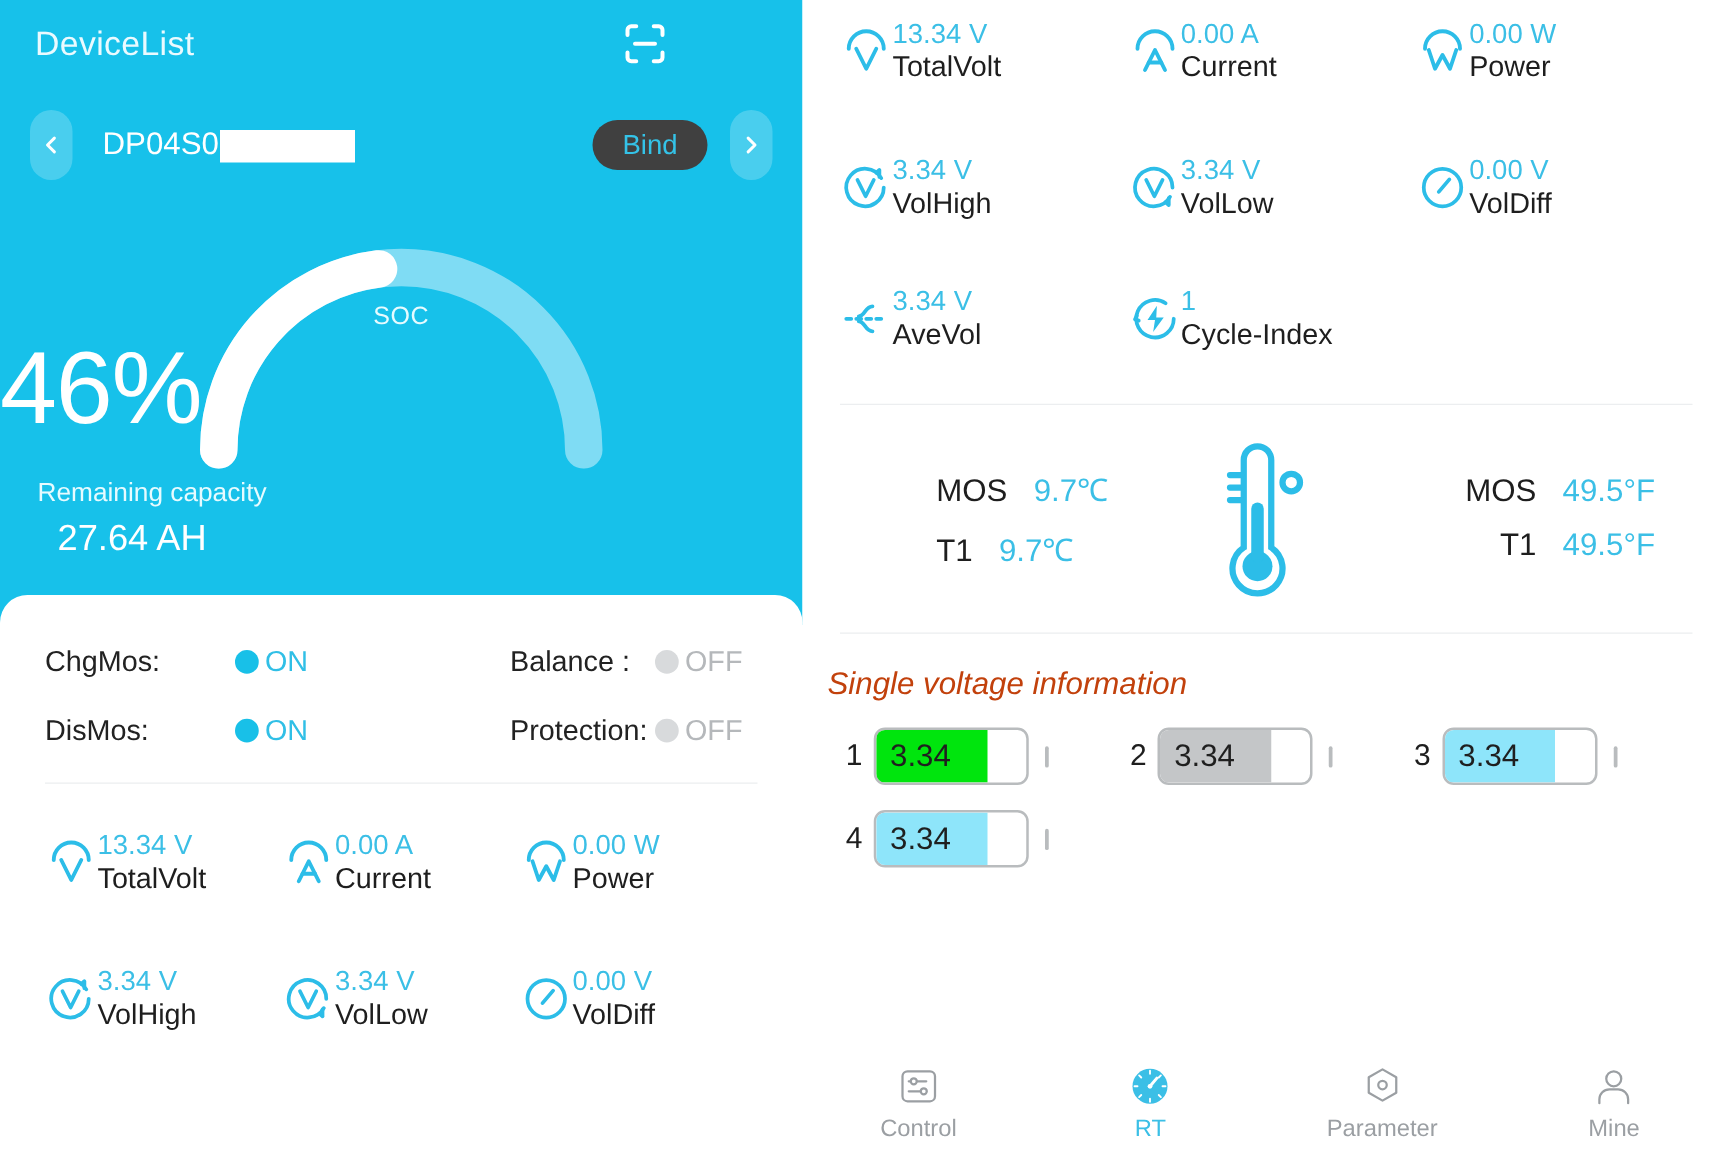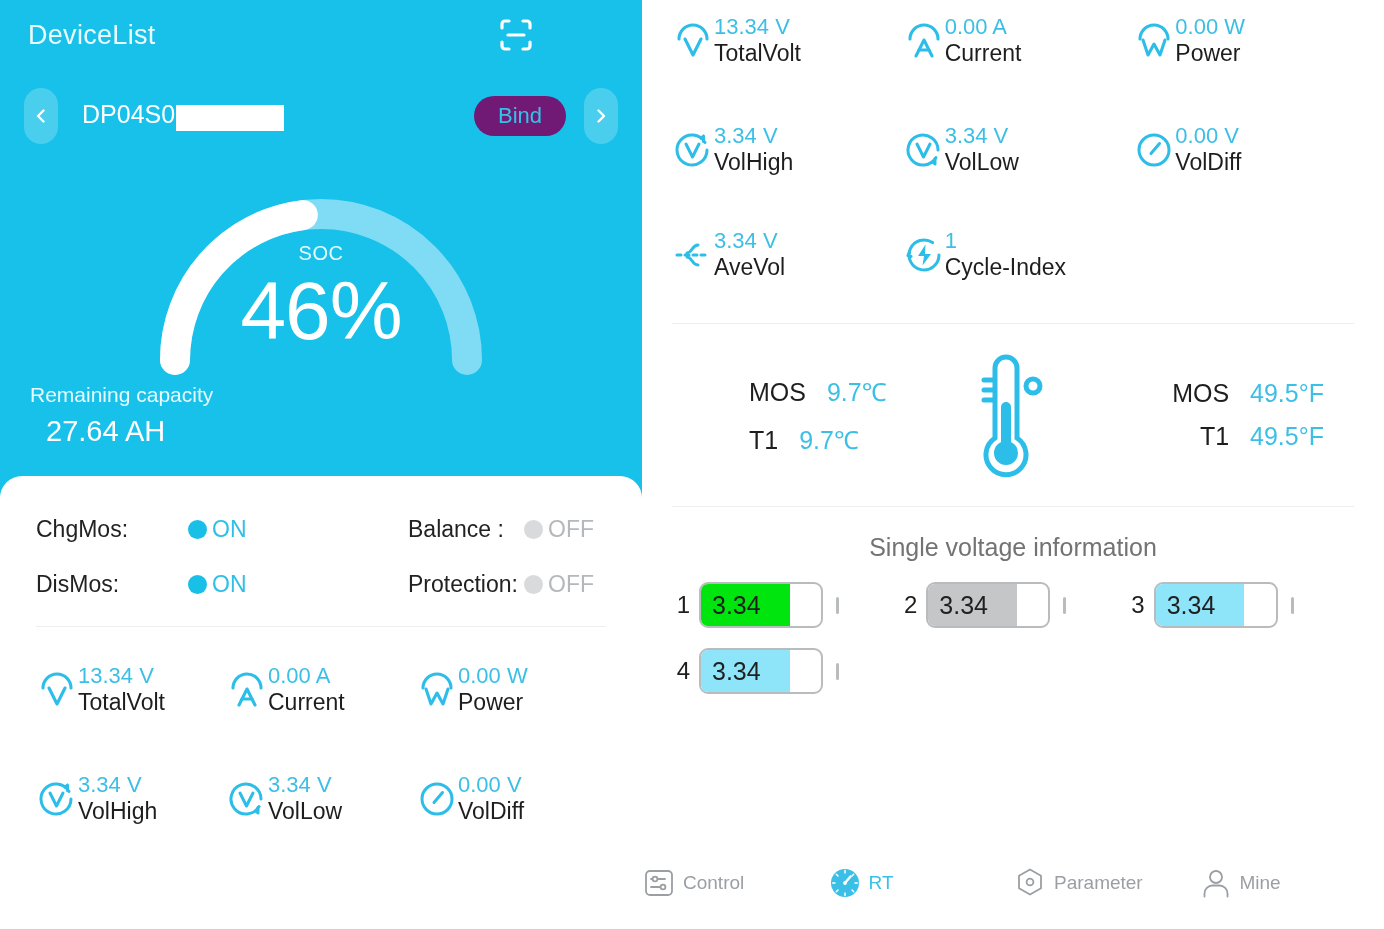--- a/index.html
+++ b/index.html
@@ -55,35 +55,35 @@
     color: #e4f8ff; font-size: 17px; line-height: 22px; position: relative;
     display: inline-block; margin-top: 1px;
   }
   .redact {
     display: inline-block; background: #ffffff; vertical-align: middle;
   }
   .redact.a { width: 108px; height: 26px; margin-left: 1px; margin-bottom: 2px; }
   .redact.b { width: 91px; height: 25px; margin-left: 1px; margin-bottom: 1px; }
   .bind-btn {
     flex: 0 0 auto; margin-left: auto; margin-right: 18px;
-    background: #701a75; color: #34c3e8;
+    background: #404040; color: #34c3e8;
     font-size: 22px; padding: 7px 24px; border-radius: 22px;
     border: none; cursor: pointer;
   }
 
   .gauge-wrap {
     position: absolute; left: 0; top: 160px; width: 642px; height: 215px;
   }
   .gauge-svg { display:block; margin: 0 auto; }
   .gauge-label {
     position: absolute; left: 0; top: 82px; width: 642px; text-align: center;
     color: #e6fbff; font-size: 20px; letter-spacing: .5px;
   }
   .gauge-value {
-    position: absolute; left: 0; top: 104px; width: 642px; text-align: center;
+    position: absolute; left: 0; top: 104px; width: 642px; 
     color: #ffffff; font-size: 82px; font-weight: 400; letter-spacing: -1px;
   }
 
   .remain-label {
     position: absolute; left: 30px; top: 383px;
     color: #e6fbff; font-size: 21px;
   }
   .remain-value {
     position: absolute; left: 46px; top: 415px;
     color: #ffffff; font-size: 29px;
@@ -140,22 +140,23 @@
     padding: 22px 40px 22px 40px;
   }
   .temp-col { display: flex; flex-direction: column; gap: 14px; margin-left: 47px; }
   .temp-col.right { text-align: right; }
   .temp-row { font-size: 25px; white-space: nowrap; }
   .temp-row .k { color: #1e1e1e; }
   .temp-row .v { color: #3bbfe6; margin-left: 14px; }
   .thermo { width: 92px; height: 138px; }
 
   .sv-title {
-    text-align: center; font-size: 25px; color: #737373;
+    text-align: left; font-size: 25px; color: #c2410c;
     padding: 26px 0 20px 0;
+    font-style: italic;
   }
   .cells {
     display: grid; grid-template-columns: repeat(3, 1fr);
     row-gap: 20px; padding: 0 10px;
   }
   .cell { display: flex; align-items: center; gap: 9px; }
   .cell-idx { font-size: 24px; color: #1e1e1e; width: 18px; text-align: right; }
   .batt {
     position: relative; width: 124px; height: 46px;
     border: 2px solid #b9bcbe; border-radius: 9px;
@@ -172,21 +173,21 @@
   .batt-nub {
     width: 3px; height: 17px; background: #b9bcbe; border-radius: 2px;
     margin-left: 4px;
   }
 
   .tabbar {
     position: absolute; left: 0; bottom: 0; width: 742px; height: 92px;
     display: flex; align-items: center;
   }
   .tab {
-    flex: 1 1 0; display: flex; 
+    flex: 1 1 0; display: flex; flex-direction: column;
     align-items: center; gap: 7px; cursor: pointer;
   }
   .tab-ico { width: 34px; height: 34px; }
   .tab-label { font-size: 19px; color: #9b9fa3; }
   .tab.active .tab-label { color: #3bbfe6; }
 </style>
 </head>
 <body>
 
 <div class="screen">

